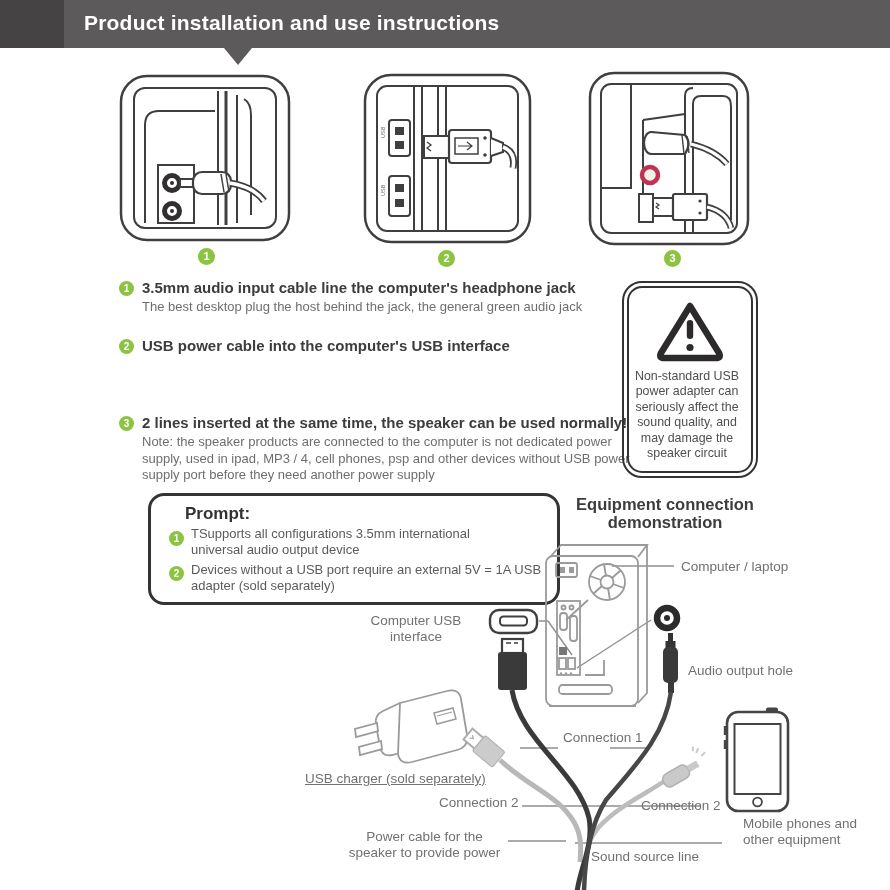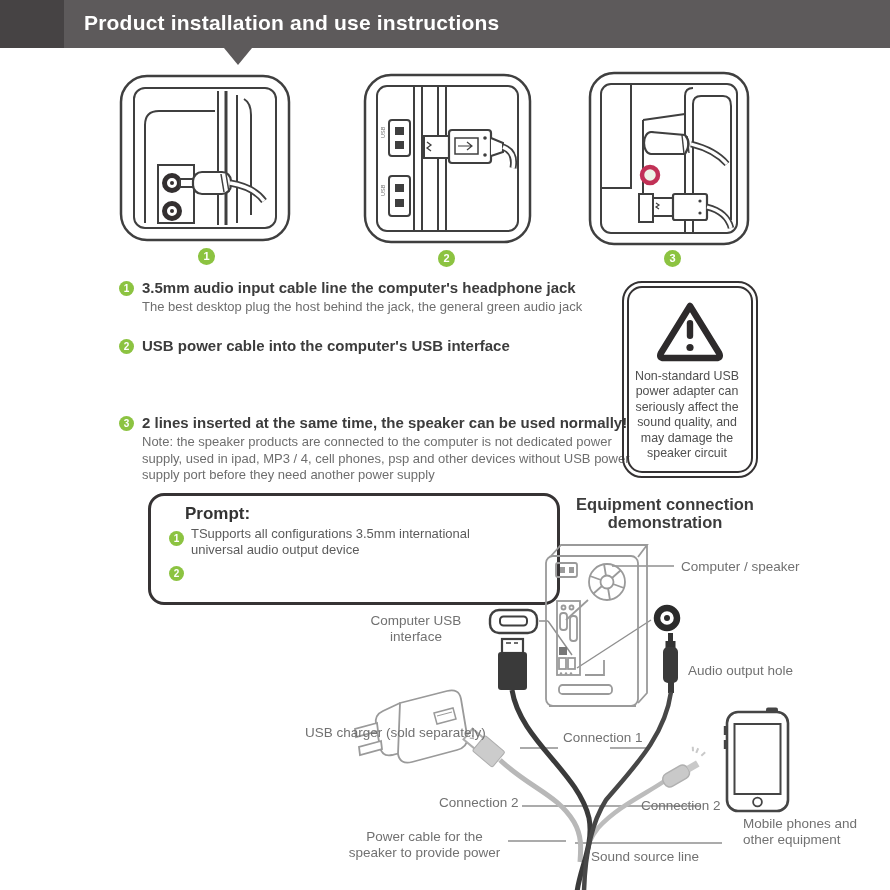--- a/index.html
+++ b/index.html
@@ -155,20 +155,21 @@
       <circle cx="35" cy="47.5" r="3.6" fill="#2d2a2b"></circle>
     </svg>
     <div class="warn-text">Non-standard USB power adapter can seriously affect the sound quality, and may damage the speaker circuit</div>
   </div>
 
   <div class="abs prompt-box">
     <div class="prompt-title">Prompt:</div>
     <div class="abs badge small" style="left:18px;top:35px;">1</div>
     <div class="p-item" style="left:40px;top:30px;width:320px;">TSupports all configurations 3.5mm international universal audio output device</div>
     <div class="abs badge small" style="left:18px;top:70px;">2</div>
+    <div class="p-item" style="left:40px;top:66px;width:362px;">Devices without a USB port require an external 5V = 1A USB adapter (sold separately)</div>
   </div>
 
   <div class="abs eq-heading">Equipment connection demonstration</div>
 
   <svg class="abs" style="left:300px;top:540px;" width="590" height="350" viewBox="300 540 590 350">
 
     <g stroke="#8f8f8f" stroke-width="1.4" fill="none">
       <path d="M 612 566 H 674"></path>
       <path d="M 539 621 H 548 M 548 621 L 572 655"></path>
       <path d="M 577 668 L 651 620"></path>
@@ -255,24 +256,24 @@
     <g>
       <rect x="766" y="707.5" width="12" height="6" rx="2" fill="#454545"></rect>
       <rect x="723.8" y="726" width="3.8" height="9" fill="#454545"></rect>
       <rect x="723.8" y="740" width="3.8" height="9" fill="#454545"></rect>
       <rect x="727" y="712" width="61" height="99" rx="11" fill="#fff" stroke="#454545" stroke-width="2.6"></rect>
       <rect x="734.5" y="724" width="46" height="70" fill="#fff" stroke="#454545" stroke-width="2"></rect>
       <circle cx="757.5" cy="802" r="4.4" fill="#fff" stroke="#454545" stroke-width="1.8"></circle>
     </g>
   </svg>
 
-  <div class="abs dlabel" style="left:681px;top:559px;">Computer / speaker</div>
+  <div class="abs dlabel" style="left:681px;top:559px;">Computer / laptop</div>
   <div class="abs dlabel" style="left:688px;top:627px;margin-top:36px;">Audio output hole</div>
   <div class="abs dlabel r" style="left:345px;top:613px;width:142px;">Computer USB interface</div>
-  <div class="abs dlabel" style="left:305px;top:725px;">USB charger (sold separately)</div>
+  <div class="abs dlabel" style="left:305px;top:771px;text-decoration:underline;">USB charger (sold separately)</div>
   <div class="abs dlabel" style="left:563px;top:730px;">Connection 1</div>
   <div class="abs dlabel" style="left:439px;top:795px;">Connection 2</div>
   <div class="abs dlabel" style="left:641px;top:798px;">Connection 2</div>
   <div class="abs dlabel" style="left:703px;top:816px;width:122px;margin-left:40px;">Mobile phones and other equipment</div>
   <div class="abs dlabel r" style="left:343px;top:829px;width:163px;">Power cable for the speaker to provide power</div>
   <div class="abs dlabel" style="left:591px;top:849px;">Sound source line</div>
 
 </div>
 
 </body></html>

